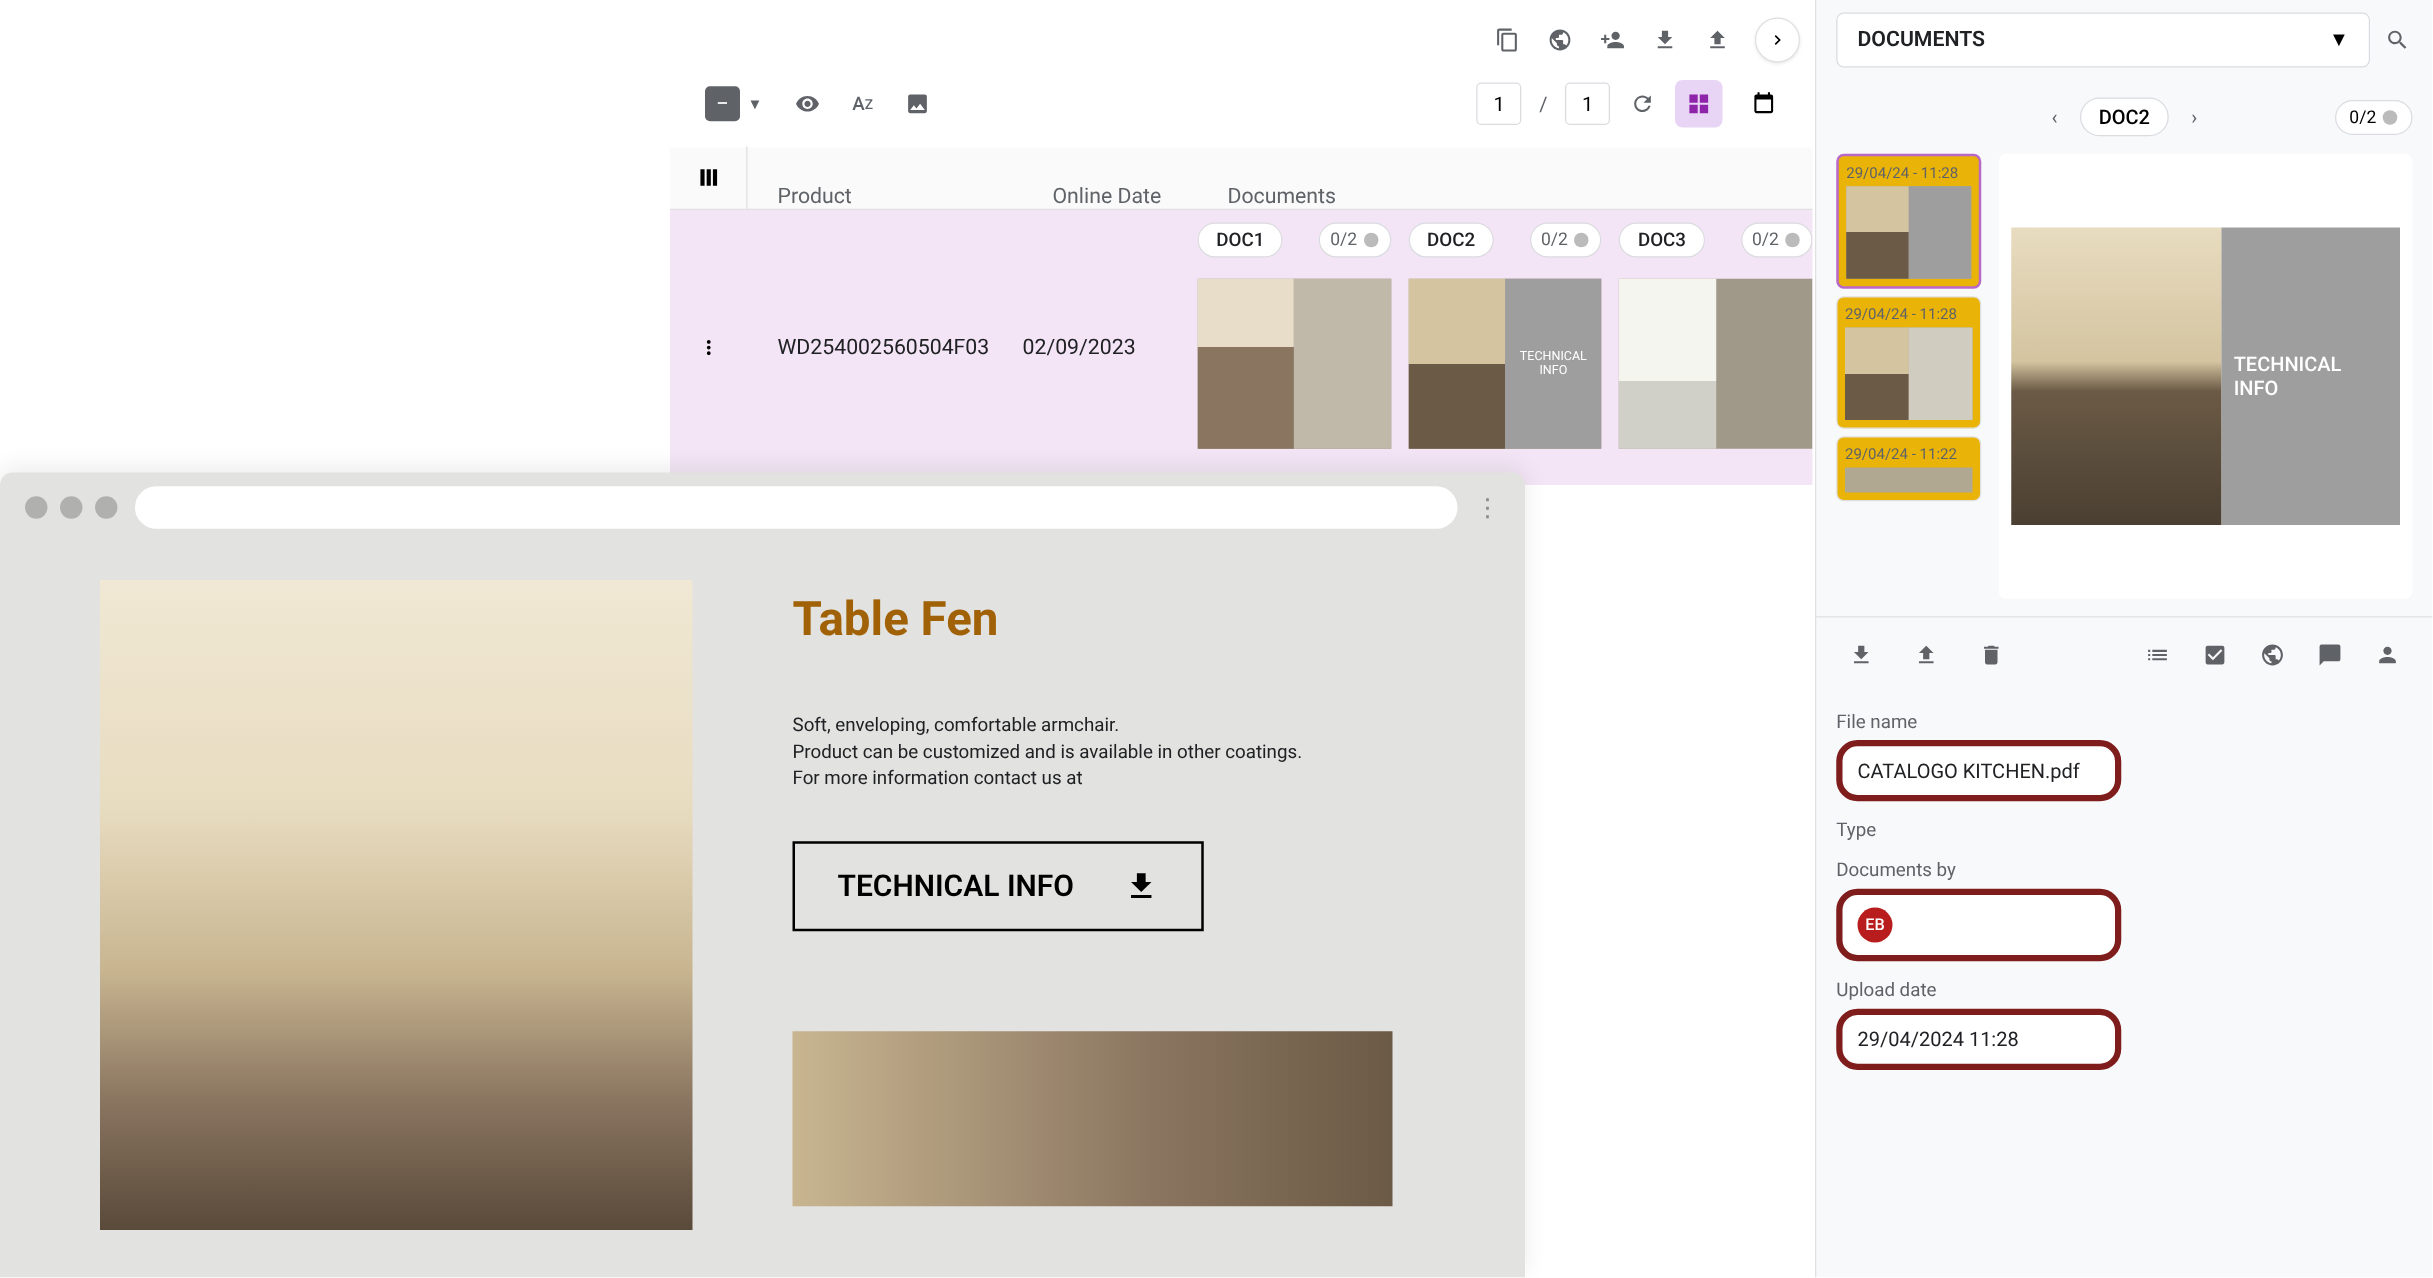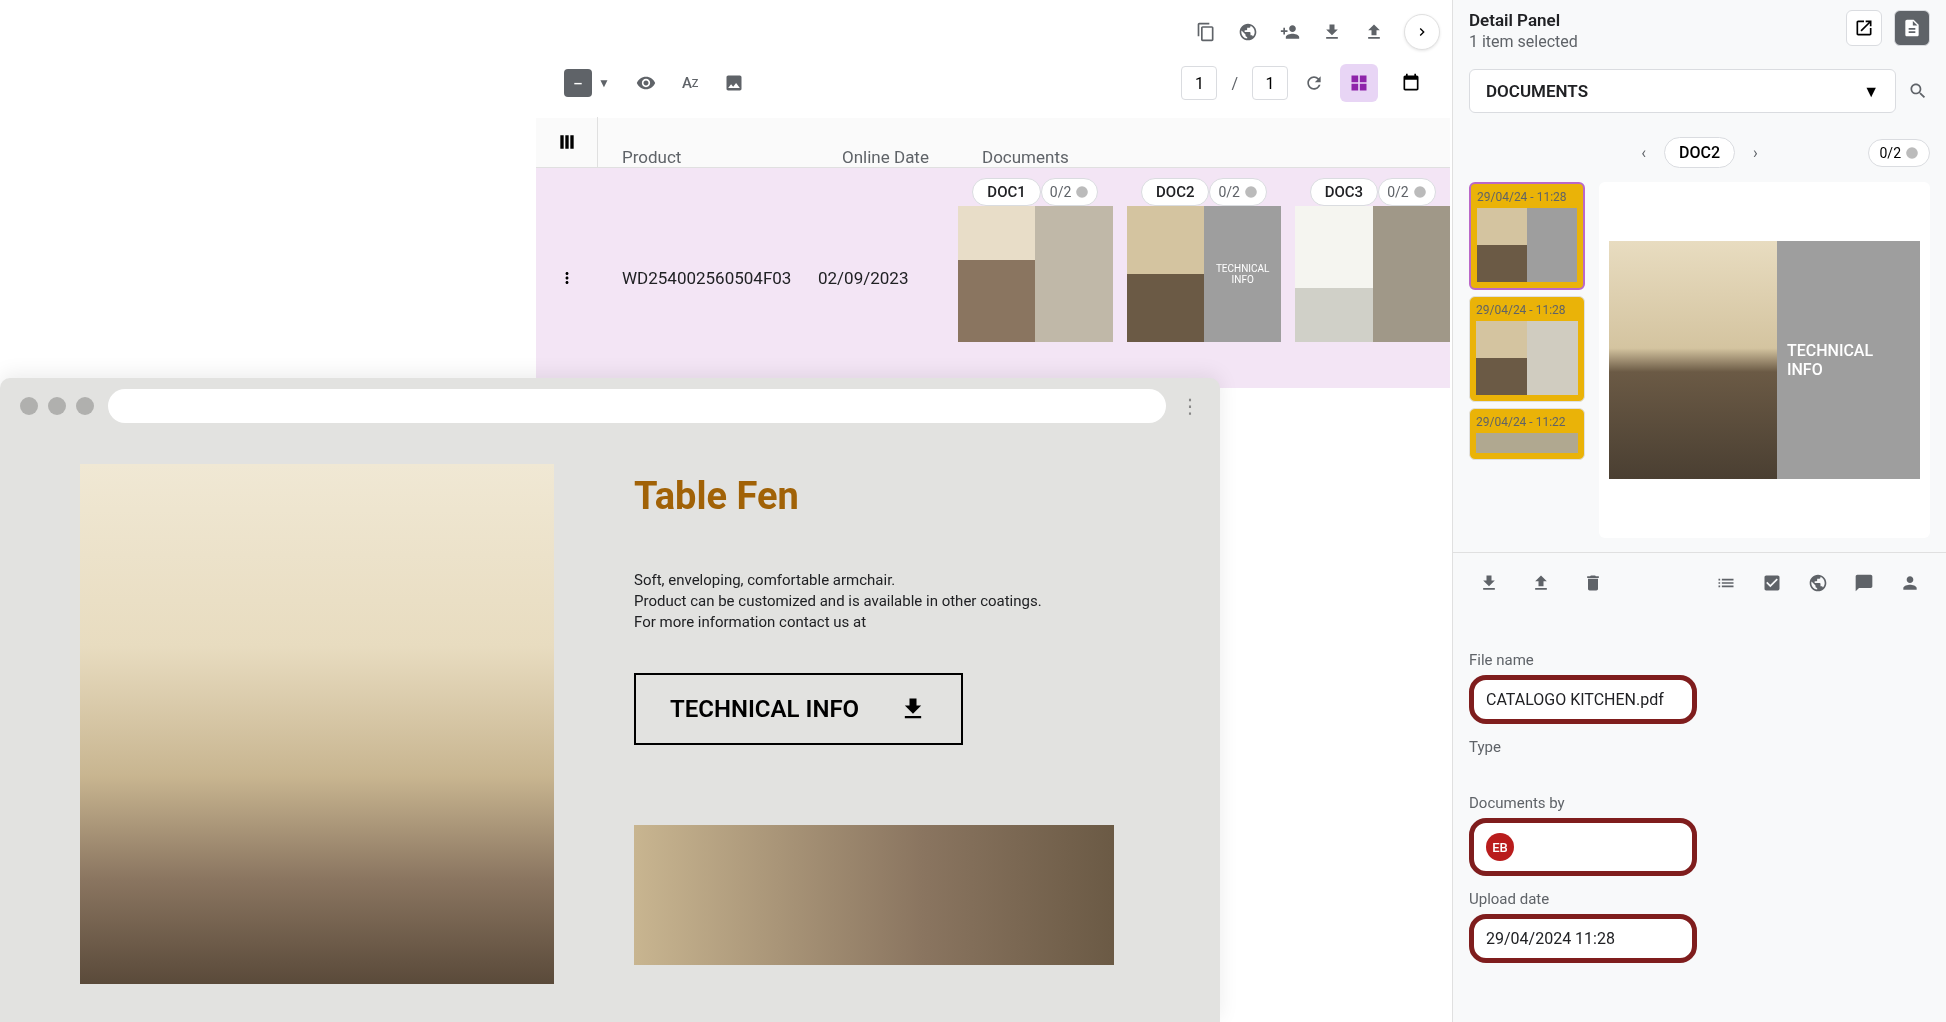--- a/index.html
+++ b/index.html
@@ -27,21 +27,21 @@
 .th-date { width: 140px; }
 .th-docs { flex: 1; }
 
 .table-row { position: absolute; top: 168px; left: 0; right: 0; height: 220px; background: #f3e5f5; display: flex; align-items: center; }
 .row-menu { width: 62px; display: flex; align-items: center; justify-content: center; height: 100%; }
 .td-product { width: 220px; padding-left: 24px; font-size: 17px; color: #202124; }
 .td-date { width: 140px; font-size: 17px; color: #202124; }
 .td-docs { flex: 1; display: flex; gap: 14px; overflow: hidden; height: 100%; align-items: flex-start; padding-top: 10px; }
 
 .doc-card { width: 172px; display: flex; flex-direction: column; }
-.doc-header { display: flex; justify-content: center; align-items: center; margin-bottom: 0; }
+.doc-header { display: flex; justify-content: space-between; align-items: center; margin-bottom: 17px; }
 .doc-badge { background: #fff; border: 1px solid #dadce0; border-radius: 16px; padding: 4px 14px; font-size: 15px; font-weight: 500; color: #202124; }
 .doc-status { background: #fff; border: 1px solid #dadce0; border-radius: 16px; padding: 3px 8px; font-size: 14px; display: flex; align-items: center; gap: 4px; color: #5f6368; }
 .doc-thumb { width: 100%; height: 136px; background: #a09888; display: flex; }
 .doc-thumb-left { width: 50%; background: linear-gradient(to bottom, #d4c8a8, #b8a580); position: relative; }
 .doc-thumb-right { width: 50%; background: #9e9e9e; display: flex; align-items: center; justify-content: center; font-size: 10px; color: #fff; text-align: center; padding: 4px; }
 
 .chair-scene { background: linear-gradient(to bottom, #e8ddc8 40%, #8a7560 40%); }
 .table-scene { background: linear-gradient(to bottom, #d4c4a0 50%, #6b5a45 50%); }
 .white-scene { background: linear-gradient(to bottom, #f5f5f0 60%, #d0d0c8 60%); }
 
@@ -73,21 +73,21 @@
 .dp-preview-img { width: 100%; height: 238px; display: flex; }
 .dp-preview-l { width: 54%; background: linear-gradient(to bottom, #e8dcc0 0%, #d4c4a0 45%, #6b5a45 55%, #4a3f32 100%); position: relative; }
 .dp-preview-r { width: 46%; background: #9e9e9e; display: flex; align-items: center; justify-content: center; font-size: 16px; color: #fff; font-weight: 500; padding: 10px; text-align: left; }
 
 .dp-actions { display: flex; justify-content: space-between; padding: 18px 24px; border-top: 1px solid #e0e0e0; margin-top: 14px; }
 .dp-actions-left { display: flex; gap: 28px; }
 .dp-actions-right { display: flex; gap: 22px; }
 
 .dp-fields { padding: 14px 16px; display: flex; flex-wrap: wrap; gap: 14px; }
 .dp-field { display: flex; flex-direction: column; gap: 6px; }
-.dp-field.w1 { width: 228px; margin-top: 24px; }
+.dp-field.w1 { width: 228px; }
 .dp-field.w2 { width: 228px; }
 .dp-field-label { font-size: 15px; color: #5f6368; }
 .dp-field-value { background: #fff; border: 5px solid #7f1d1d; border-radius: 17px; padding: 10px 12px; font-size: 16px; color: #202124; display: flex; align-items: center; gap: 8px; }
 .avatar { width: 28px; height: 28px; border-radius: 50%; background: #b91c1c; color: #fff; font-size: 13px; display: flex; align-items: center; justify-content: center; font-weight: 500; }
 
 
 .browser { position: absolute; left: 0; top: 378px; width: 1220px; height: 644px; background: #e2e2e0; border-radius: 10px 10px 0 0; box-shadow: 0 -4px 20px rgba(0,0,0,0.08); }
 .browser-bar { height: 56px; display: flex; align-items: center; padding: 0 20px; gap: 14px; }
 .browser-dots { display: flex; gap: 10px; }
 .browser-dot { width: 18px; height: 18px; border-radius: 50%; background: #b0b0ae; }
@@ -245,38 +245,20 @@
         </div>
         <div class="doc-thumb">
             <div class="doc-thumb-left white-scene"></div>
           </div>
       </div>
     </div>
   </div>
 </div>
 
 <div class="detail-panel">
-  <div class="dp-header">
-    <div>
-      <div class="dp-title">Detail Panel</div>
-      <div class="dp-subtitle">1 item selected</div>
-    </div>
-    <div class="dp-header-icons">
-      <div class="dp-icon-box">
-          <svg viewBox="0 0 24 24">
-            <path d="M19 19H5V5h7V3H5c-1.11 0-2 .9-2 2v14c0 1.1.89 2 2 2h14c1.1 0 2-.9 2-2v-7h-2v7zM14 3v2h3.59l-9.83 9.83 1.41 1.41L19 6.41V10h2V3h-7z"></path>
-          </svg>
-        </div>
-      <div class="dp-icon-box" style="background:#5f6368;color:#fff">
-          <svg viewBox="0 0 24 24">
-            <path d="M14 2H6c-1.1 0-2 .9-2 2v16c0 1.1.9 2 2 2h12c1.1 0 2-.9 2-2V8l-6-6zm2 16H8v-2h8v2zm0-4H8v-2h8v2zm-3-5V3.5L18.5 9H13z"></path>
-          </svg>
-        </div>
-    </div>
-  </div>
 
   <div style="display:flex;gap:10px;align-items:center;padding:0 16px">
     <div class="dp-dropdown" style="flex:1;margin:10px 0">
       <span class="dp-dropdown-label">DOCUMENTS</span>
       <span>▼</span>
     </div>
     <div class="icon-btn">
         <svg viewBox="0 0 24 24">
           <path d="M15.5 14h-.79l-.28-.27C15.41 12.59 16 11.11 16 9.5 16 5.91 13.09 3 9.5 3S3 5.91 3 9.5 5.91 16 9.5 16c1.61 0 3.09-.59 4.23-1.57l.27.28v.79l5 4.99L20.49 19l-4.99-5zm-6 0C7.01 14 5 11.99 5 9.5S7.01 5 9.5 5 14 7.01 14 9.5 11.99 14 9.5 14z"></path>
         </svg>

